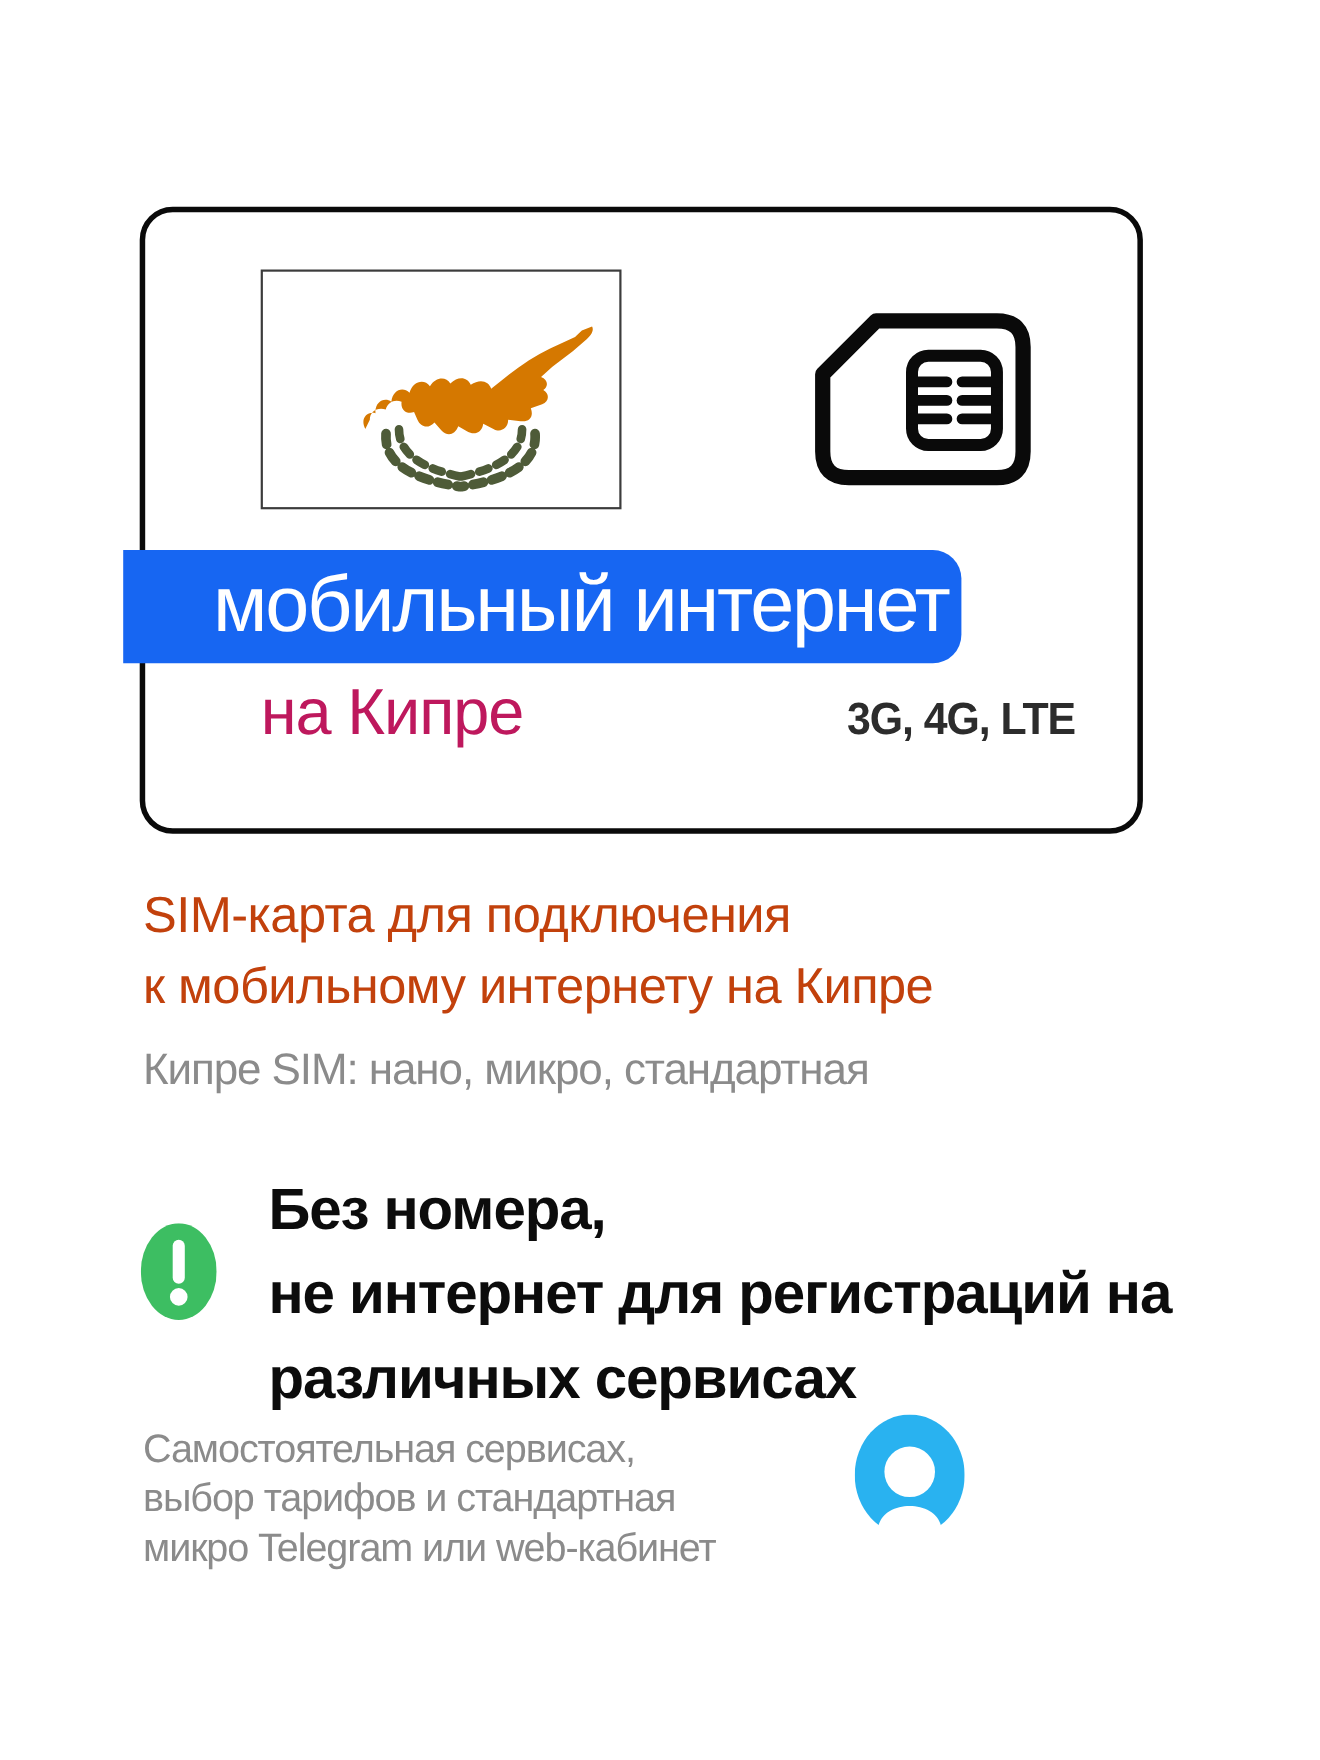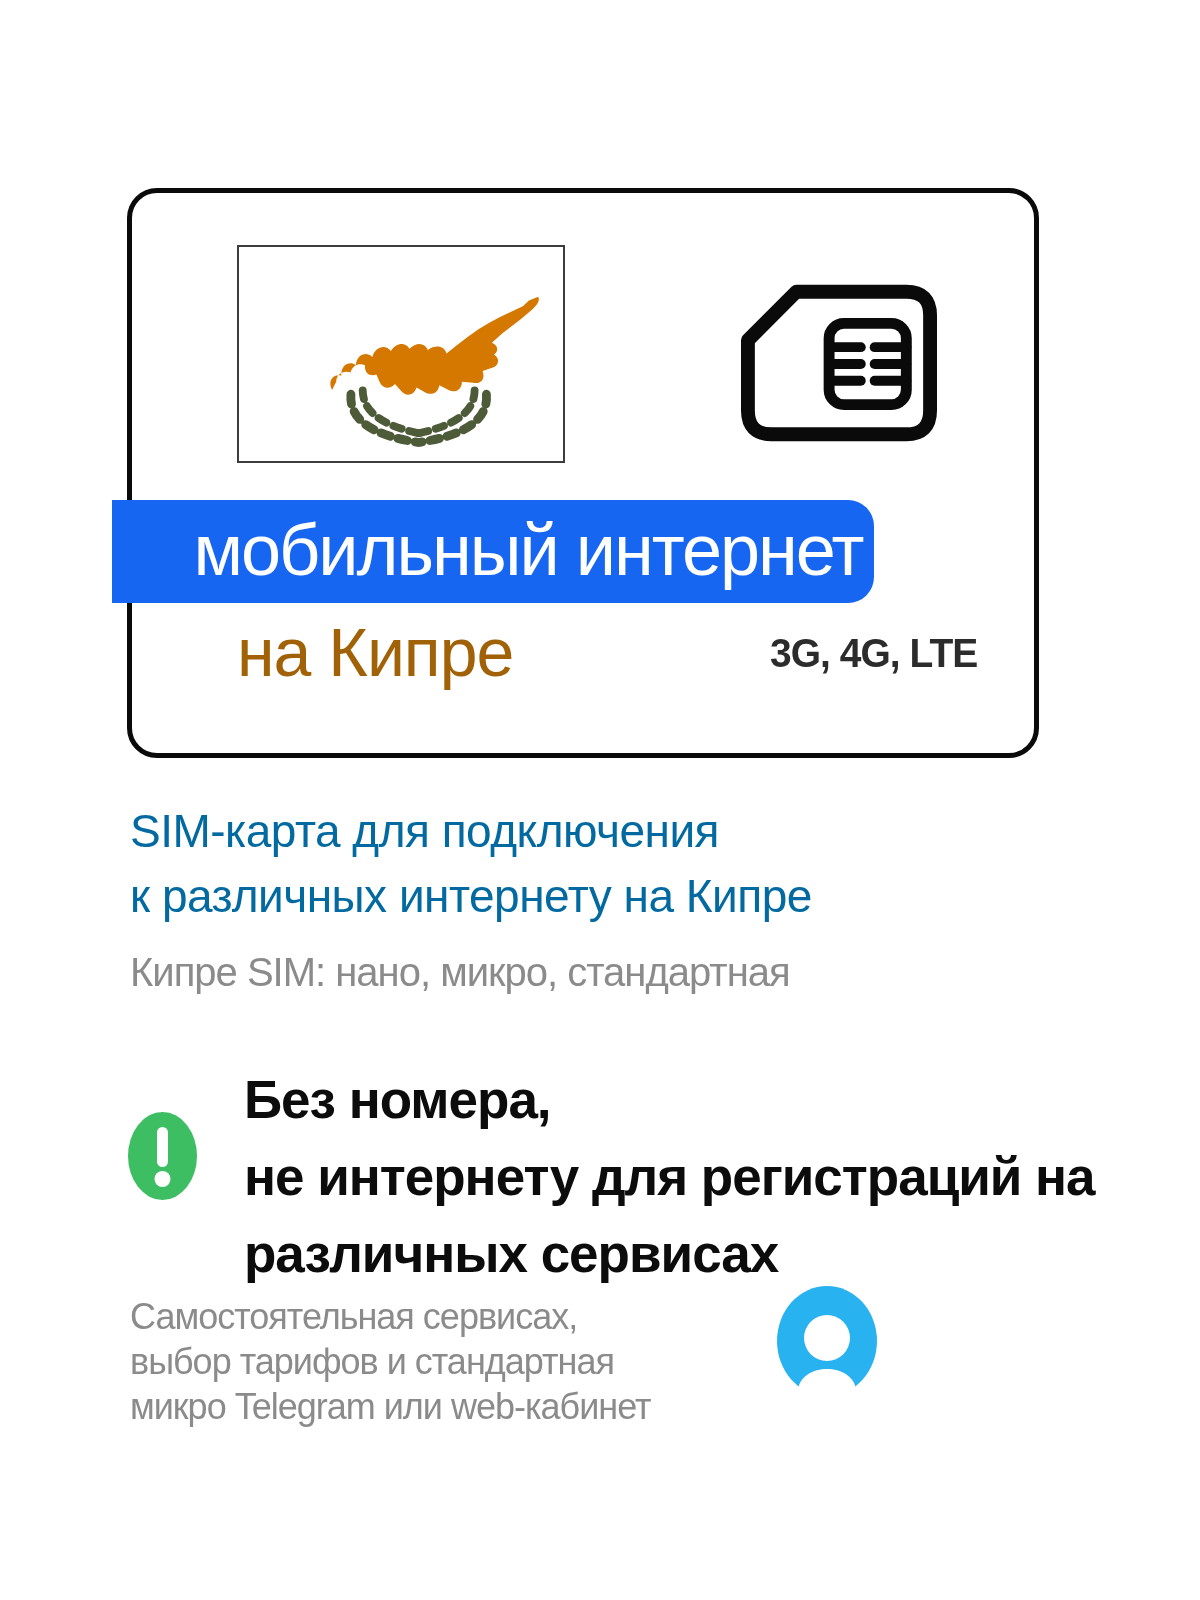--- a/index.html
+++ b/index.html
@@ -12,29 +12,29 @@
   .flag{position:absolute;left:105px;top:52px;width:328px;height:218px;
         background:#fff;border:2px solid #3c3c3c;box-sizing:border-box;}
   .flag svg{display:block;width:100%;height:100%;}
   .sim-icon{position:absolute;left:608px;top:90px;width:198px;height:160px;}
   .banner{position:absolute;left:-20px;top:307px;width:762px;height:103px;
           background:#1766f2;border-radius:0 26px 26px 0;
           display:flex;align-items:center;justify-content:center;
           padding-left:70px;box-sizing:border-box;}
   .banner span{color:#ffffff;font-size:72px;letter-spacing:-2px;white-space:nowrap;
                padding-bottom:4px;}
-  .location{position:absolute;left:105px;top:420px;font-size:68px;font-weight:500;
-            color:#a16207;letter-spacing:-1px;white-space:nowrap;}
+  .location{position:absolute;left:105px;top:420px;font-size:59px;font-weight:500;
+            color:#be185d;letter-spacing:-1px;white-space:nowrap;}
   .networks{position:absolute;right:57px;top:437px;font-size:41px;font-weight:700;
             color:#2c2c2c;letter-spacing:-1px;white-space:nowrap;
             transform:scaleX(.95);transform-origin:100% 50%;}
 
   
   .title{position:absolute;left:130px;top:799px;font-size:46px;line-height:65px;
-         color:#0369a1;letter-spacing:-0.5px;white-space:nowrap;}
+         color:#c2410c;letter-spacing:-0.5px;white-space:nowrap;}
   .format{position:absolute;left:130px;top:950px;font-size:40px;letter-spacing:-1px;
           color:#8b8b8b;white-space:nowrap;}
 
   
   .alert-icon{position:absolute;left:128px;top:1112px;width:69px;height:88px;}
   .warning{position:absolute;left:244px;top:1061px;font-size:53px;font-weight:700;
            line-height:77px;color:#0c0c0c;letter-spacing:-1px;white-space:nowrap;}
 
   
   .note{position:absolute;left:130px;top:1294px;font-size:36px;line-height:45px;
@@ -91,32 +91,32 @@
     <div class="banner">
       <span>мобильный интернет</span>
     </div>
 
     <div class="location">на Кипре</div>
     <div class="networks">3G, 4G, LTE</div>
   </div>
 
   <div class="title">
     <div>SIM-карта для подключения</div>
-    <div>к различных интернету на Кипре</div>
+    <div>к мобильному интернету на Кипре</div>
   </div>
   <div class="format">Кипре SIM: нано, микро, стандартная</div>
 
   <svg class="alert-icon" viewBox="0 0 69 88">
     <ellipse cx="34.5" cy="44" rx="34.5" ry="44" fill="#3dbe62"></ellipse>
     <rect x="29" y="15" width="11" height="40" rx="5.5" fill="#ffffff"></rect>
     <circle cx="34.5" cy="67" r="8" fill="#ffffff"></circle>
   </svg>
   <div class="warning">
     <div>Без номера,</div>
-    <div>не интернету для регистраций на</div>
+    <div>не интернет для регистраций на</div>
     <div>различных сервисах</div>
   </div>
 
   <div class="note">
     <div>Самостоятельная сервисах,</div>
     <div>выбор тарифов и стандартная</div>
     <div>микро Telegram или web-кабинет</div>
   </div>
 
   <svg class="logo-mark" viewBox="0 0 100 110">

